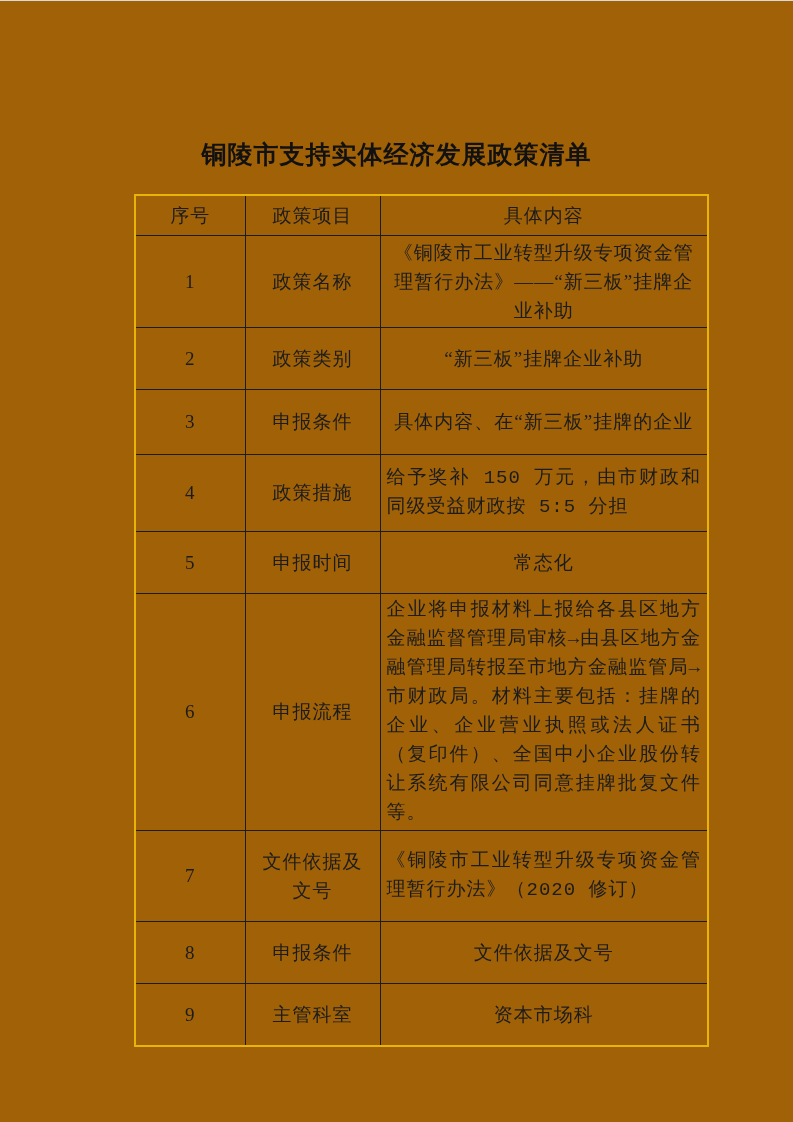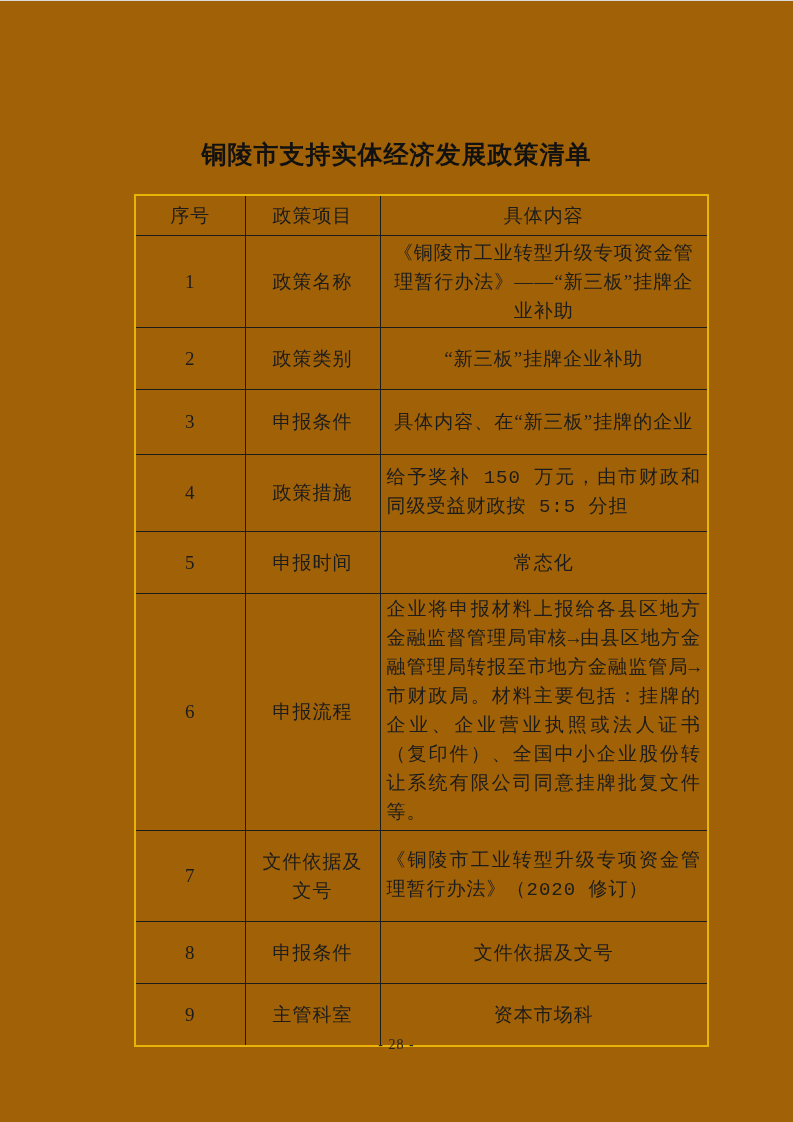--- a/index.html
+++ b/index.html
@@ -137,15 +137,14 @@
           <td class="col-content align-center">文件依据及文号</td>
         </tr>
         <tr>
           <td class="col-no">9</td>
           <td class="col-item">主管科室</td>
           <td class="col-content align-center">资本市场科</td>
         </tr>
       </tbody>
   </table>
 
-  <div class="page-number">- 28 -</div>
 
 </div>
 
 </body></html>

